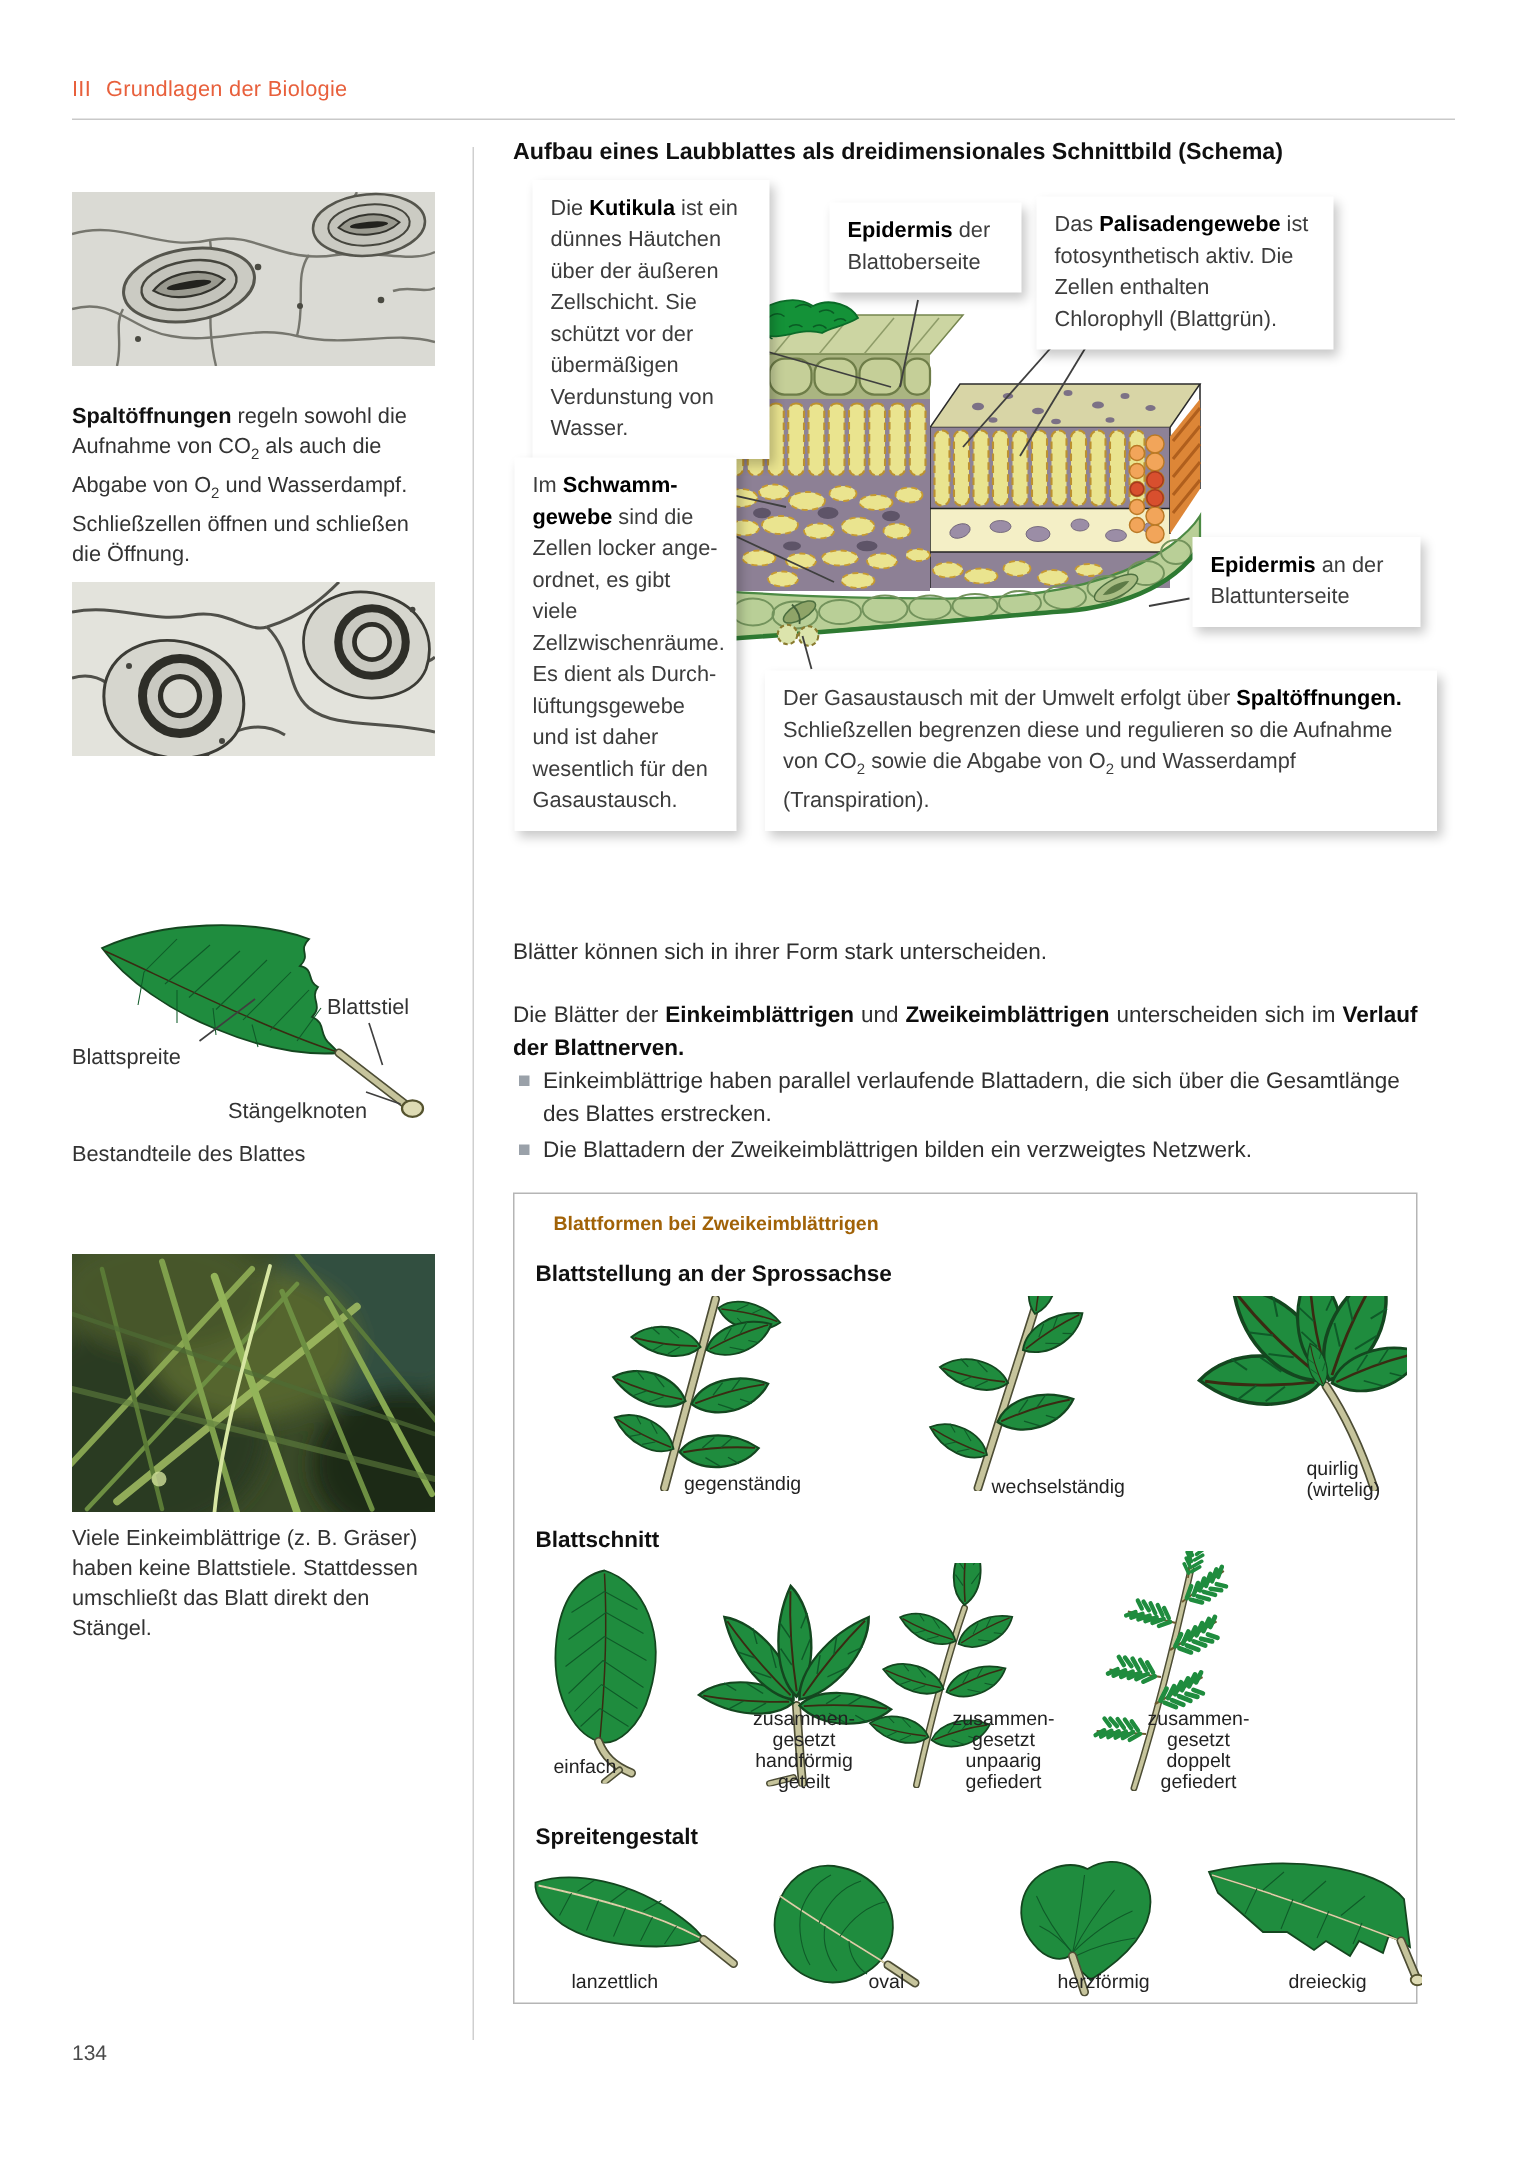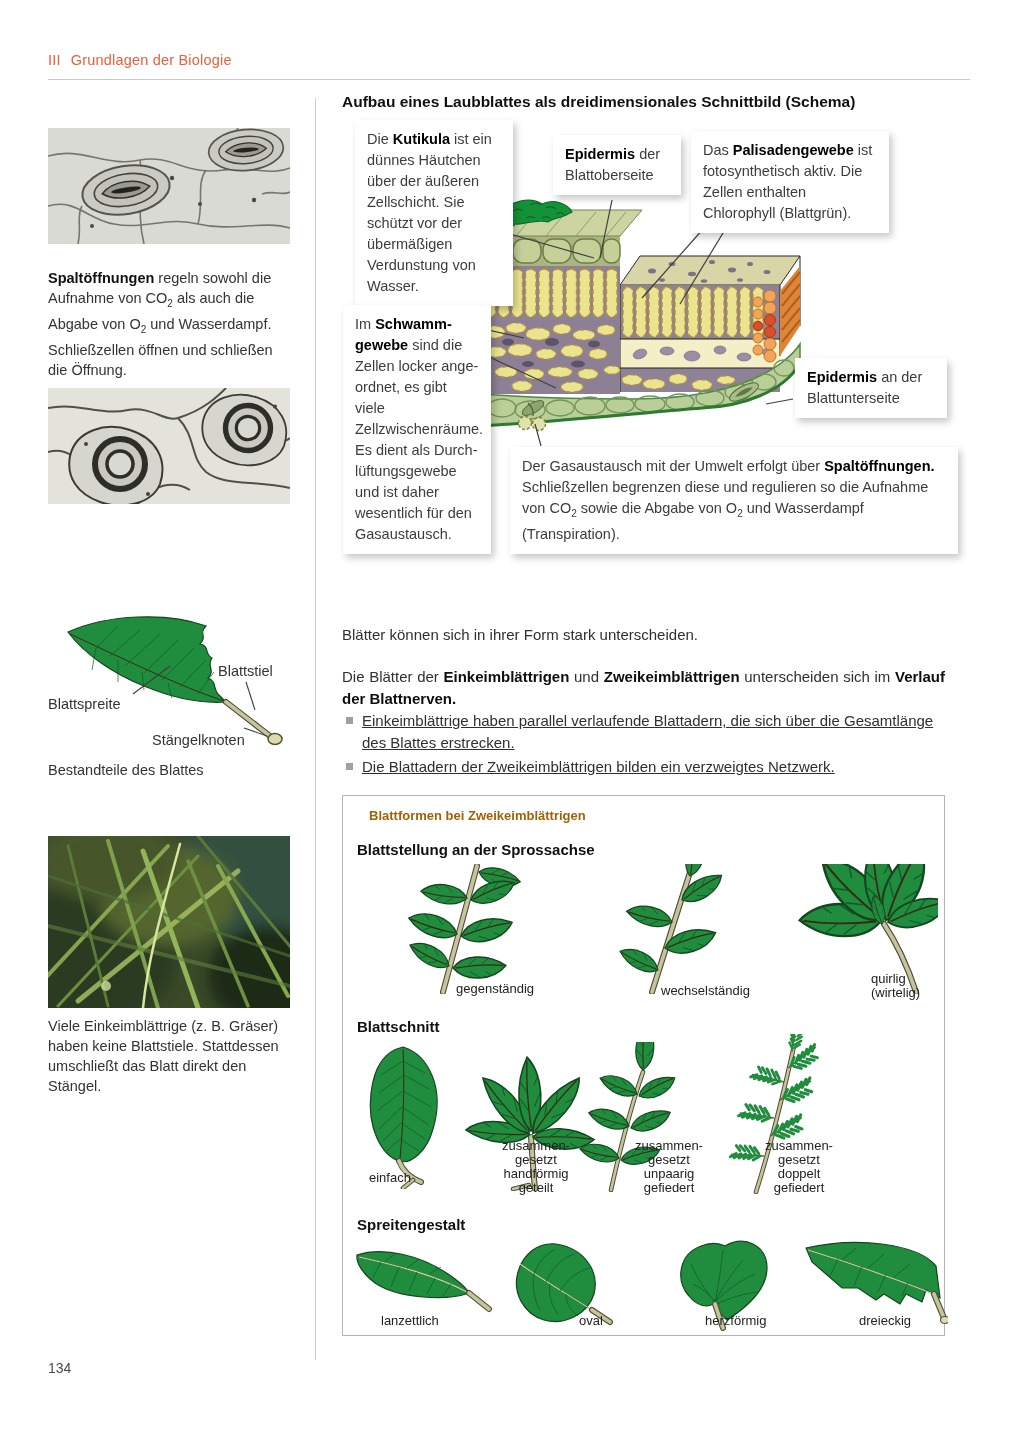--- a/index.html
+++ b/index.html
@@ -16,21 +16,21 @@
   .side-cap{font-size:14.5px;line-height:20px;color:#333;}
   .side-cap b{color:#111;}
   sub{font-size:10px;}
   
   .main{left:342px;width:603px;}
   .h-bold{font-size:15.5px;font-weight:bold;color:#101010;}
   .h-orange{font-size:15.5px;font-weight:bold;color:#ea5b1e;}
   .bodytext{font-size:15px;line-height:21.5px;color:#2f2f2f;}
   .bodytext b{color:#0e0e0e;}
   .just{text-align:justify;}
-  .bullet{display:flex;margin-bottom:3px;text-decoration:underline;}
+  .bullet{display:flex;margin-bottom:3px;}
   .bullet .sq{flex:0 0 7px;width:7px;height:7px;background:#9aa1a9;margin:7px 9px 0 4px;}
   
   .schema-wrap{left:342px;top:118px;width:610px;height:480px;position:absolute;}
   .co{position:absolute;background:#fff;box-shadow:3px 4px 7px rgba(0,0,0,.22);
       padding:9px 12px;font-size:14.5px;line-height:21px;color:#3c3c3c;}
   .co .key{color:#000000;font-weight:bold;}
   .co-kutikula{left:13px;top:2px;width:134px;}
   .co-epitop{left:211px;top:17px;width:104px;}
   .co-palisade{left:349px;top:13px;width:174px;}
   .co-schwamm{left:1px;top:187px;width:124px;}

